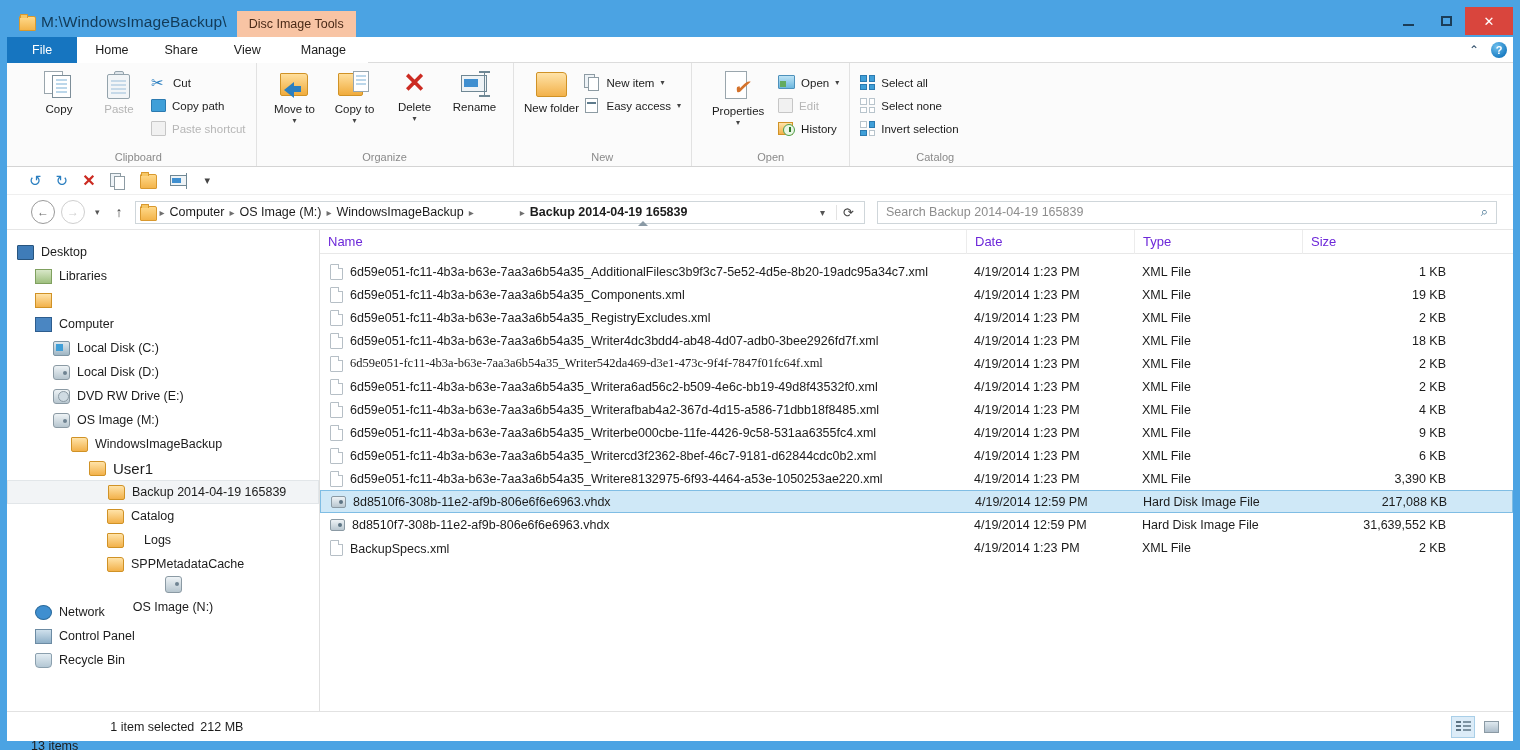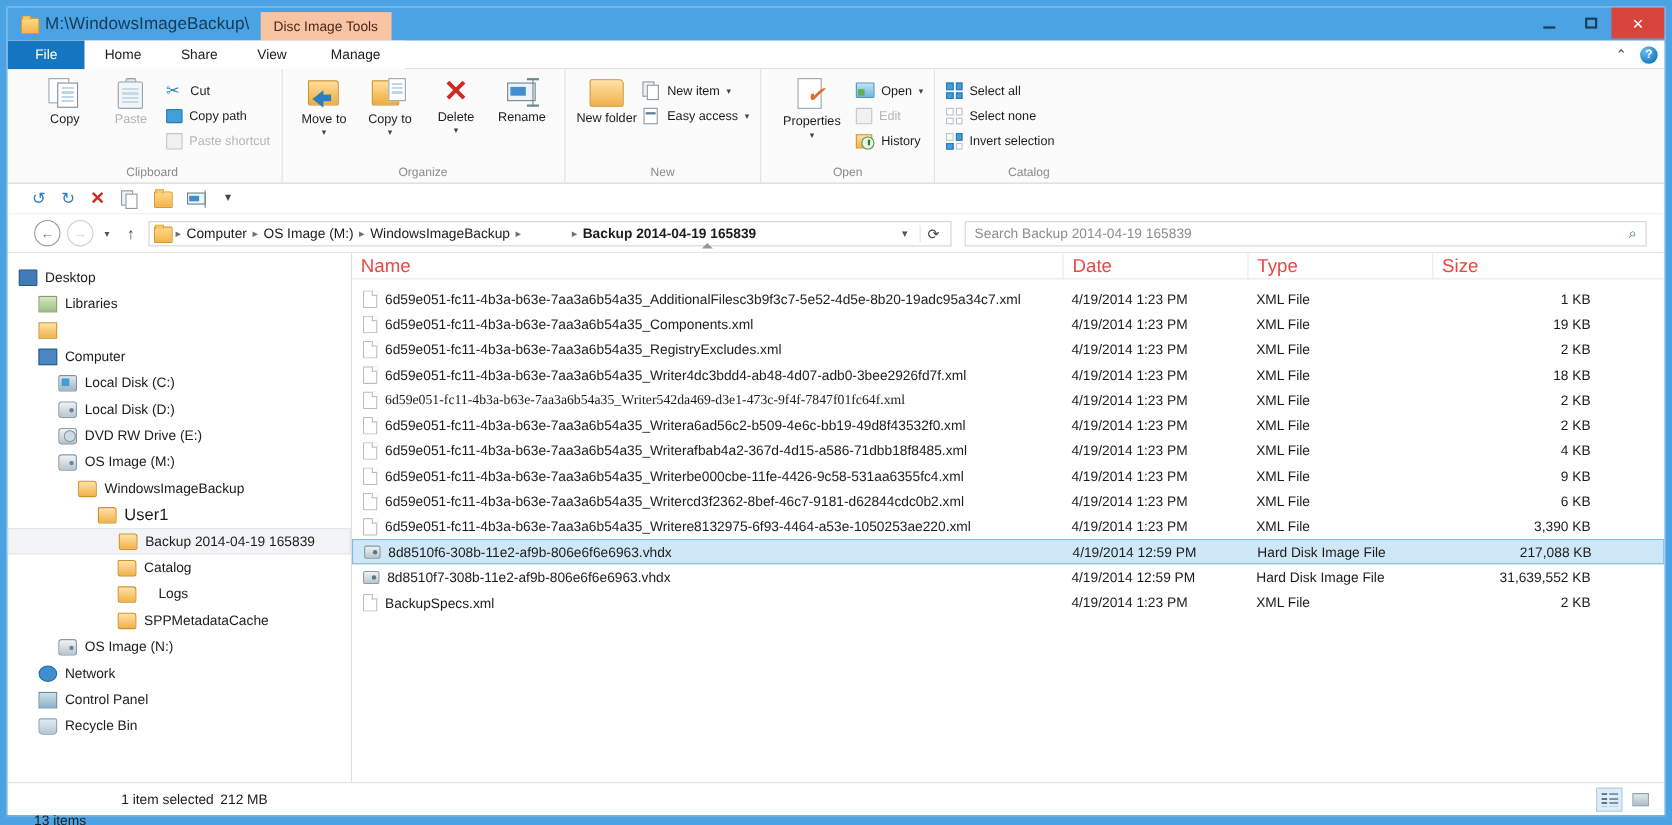--- a/index.html
+++ b/index.html
@@ -236,21 +236,21 @@
     background:#cfdbe3;border:1px solid #8b9aa4;}
   .ni-folder{ background:linear-gradient(180deg,#ffe3a8 0%,#f2b14a 100%); border:1px solid #d09226; border-radius:1px 3px 2px 2px;}
   .ni-net{ background:#3f8fd0; border:1.5px solid #2a6a9c; border-radius:50%; }
   .ni-cp{ background:linear-gradient(180deg,#cfe0ec 0%,#8fb0c8 100%); border:1px solid #6c8ba3; }
   .ni-bin{ background:linear-gradient(180deg,#e3edf3 0%,#b3c7d4 100%); border:1px solid #8ba0ae; border-radius:2px 2px 4px 4px;}
 
   
   .files { flex:1; display:flex; flex-direction:column; min-width:0; background:#fff; }
   .colhead {
     height:24px; display:flex; align-items:center; position:relative;
-    font-size:17px; color:#ef4444; border-bottom:1px solid #e8e8e8;
+    font-size:13px; color:#6d28d9; border-bottom:1px solid #e8e8e8;
   }
   .colhead .ch { padding-left:8px; position:relative; height:24px; display:flex; align-items:center; }
   .colhead .ch + .ch { border-left:1px solid #ececec; }
   .sortmark { position:absolute; left:318px; top:-9px; width:0;height:0;
     border-left:5px solid transparent;border-right:5px solid transparent;border-bottom:5px solid #8a9aa5;}
   .c-name { width:646px; flex:0 0 646px; }
   .c-date { width:168px; flex:0 0 168px; }
   .c-type { width:168px; flex:0 0 168px; }
   .c-size { width:160px; flex:0 0 160px; }
   .rows { flex:1; overflow:hidden; padding-top:6px; }
@@ -593,21 +593,21 @@
             <span>Catalog</span>
           </div>
           <div class="navitem" style="padding-left: 100px; gap: 20px;">
             <span class="navicon ni-folder"></span>
             <span>Logs</span>
           </div>
           <div class="navitem" style="padding-left: 100px;">
             <span class="navicon ni-folder"></span>
             <span>SPPMetadataCache</span>
           </div>
-          <div class="navitem" style="padding-left: 46px;">
+          <div class="navitem" style="padding-left: 28px; flex-direction: column;">
             <span class="navicon ni-drive"></span>
             <span>OS Image (N:)</span>
           </div>
           <div class="navitem" style="padding-left: 28px;">
             <span class="navicon ni-net"></span>
             <span>Network</span>
           </div>
           <div class="navitem" style="padding-left: 28px;">
             <span class="navicon ni-cp"></span>
             <span>Control Panel</span>

